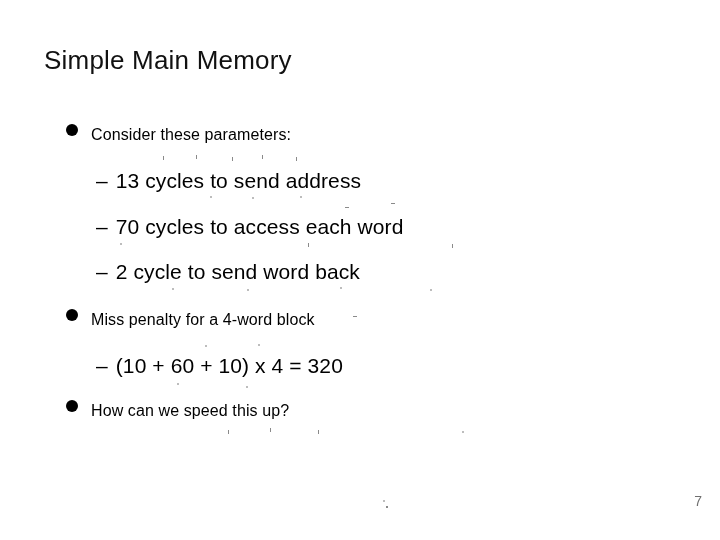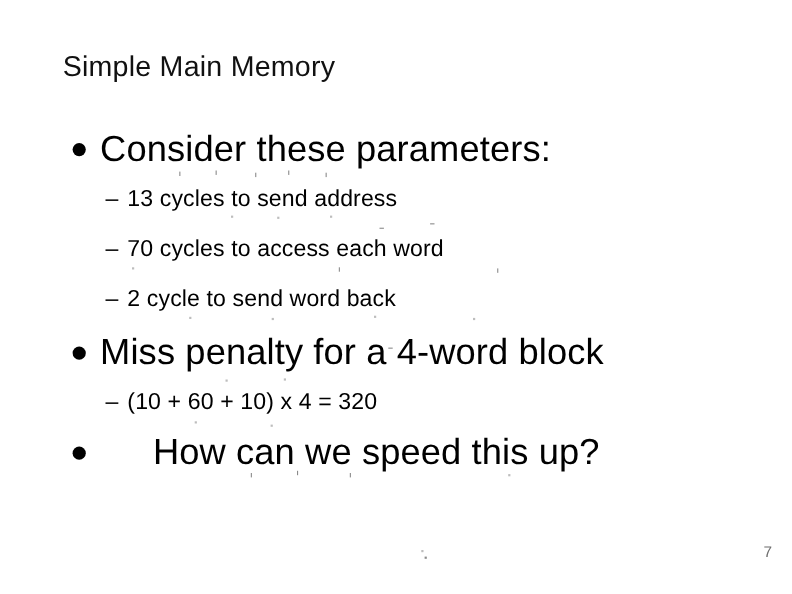--- a/index.html
+++ b/index.html
@@ -13,38 +13,38 @@
     height: 540px;
     background: #ffffff;
     overflow: hidden;
     font-family: "Liberation Sans", sans-serif;
     color: #000000;
     -webkit-font-smoothing: none;
   }
   
   #slide-title {
     position: absolute;
-    left: 57px;
+    left: 44px;
     top: 44px;
     font-size: 26px;
     line-height: 32px;
     letter-spacing: 0.2px;
     color: #111111;
     white-space: nowrap;
   }
   
   .bullet-row {
     position: absolute;
     display: flex;
     align-items: baseline;
     white-space: nowrap;
   }
   .lvl1 {
     left: 66px;
-    font-size: 33px;
+    font-size: 16px;
     line-height: 30px;
     letter-spacing: 0.1px;
   }
   .lvl2 {
     left: 96px;
     font-size: 21px;
     line-height: 26px;
     letter-spacing: 0.1px;
   }
   .marker-dot {
@@ -67,21 +67,21 @@
   .bullet-text {
     display: inline-block;
   }
   
   #row-consider   { top: 120px; }
   #row-send-addr  { top: 168px; }
   #row-access     { top: 214px; }
   #row-send-back  { top: 259px; }
   #row-miss       { top: 305px; }
   #row-calc       { top: 353px; }
-  #row-speedup    { top: 396px; gap: 48px; }
+  #row-speedup    { top: 396px; }
 
   
   #page-number {
     position: absolute;
     right: 18px;
     top: 493px;
     font-size: 14px;
     line-height: 16px;
     color: #6f6f6f;
   }

